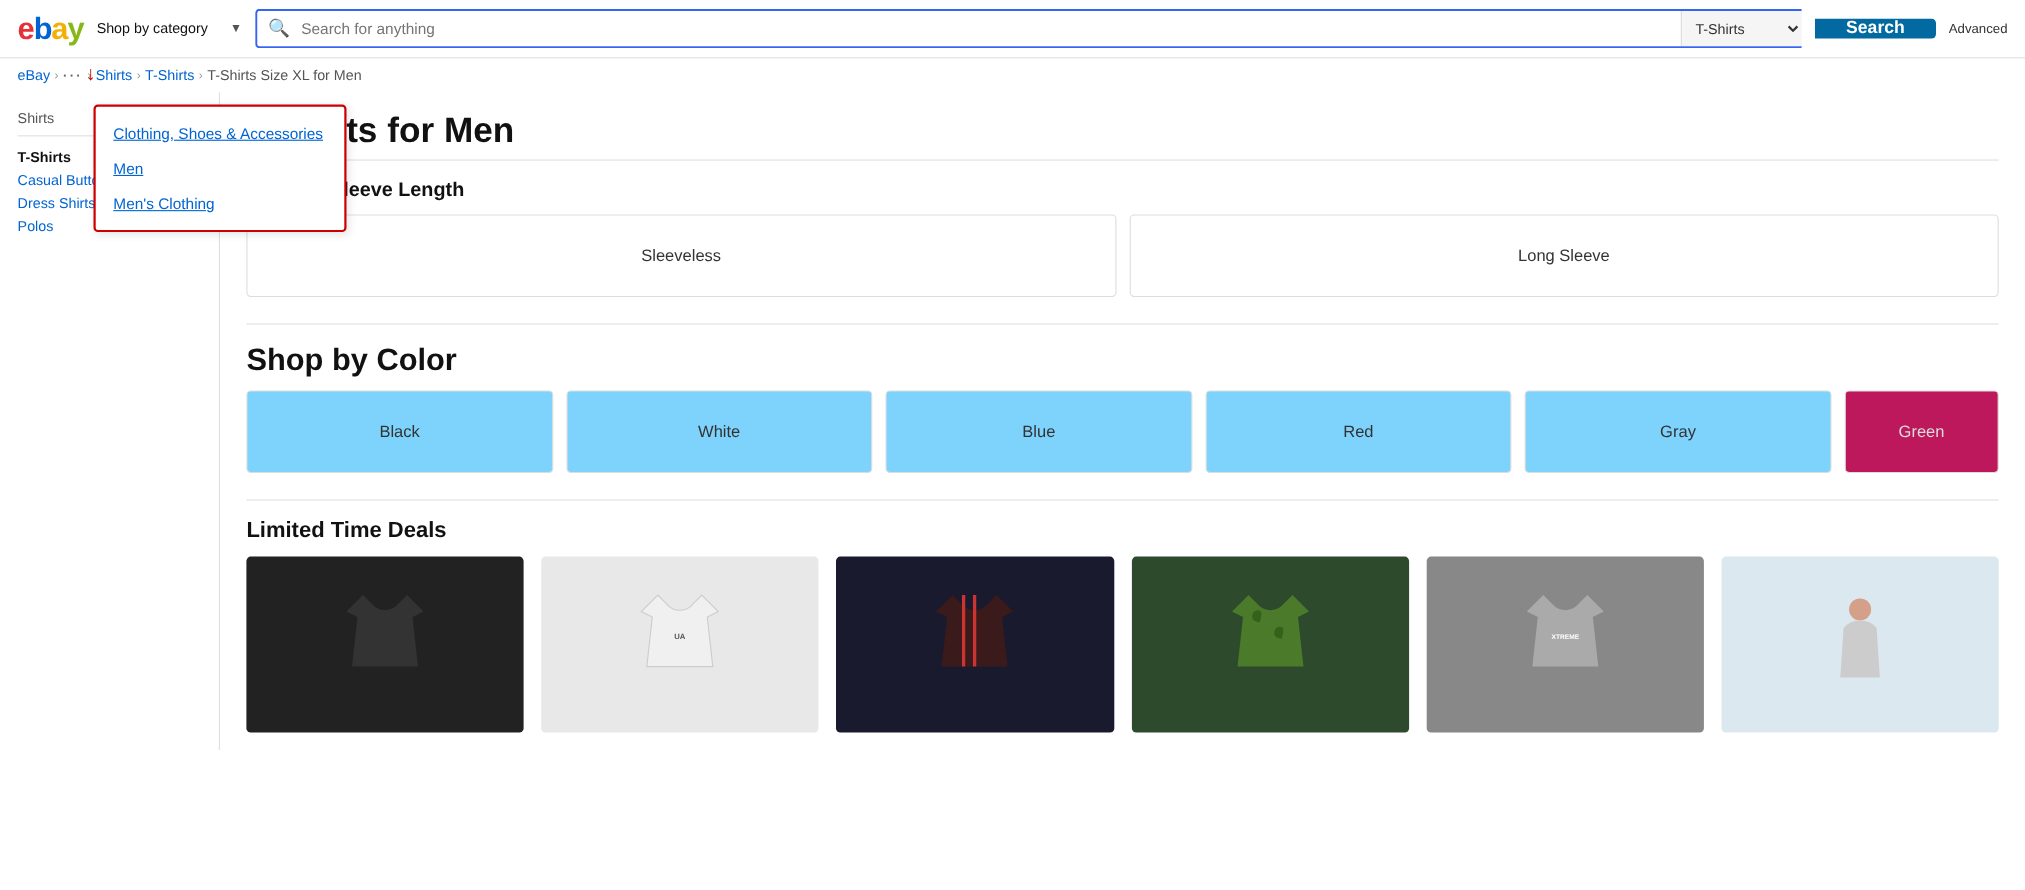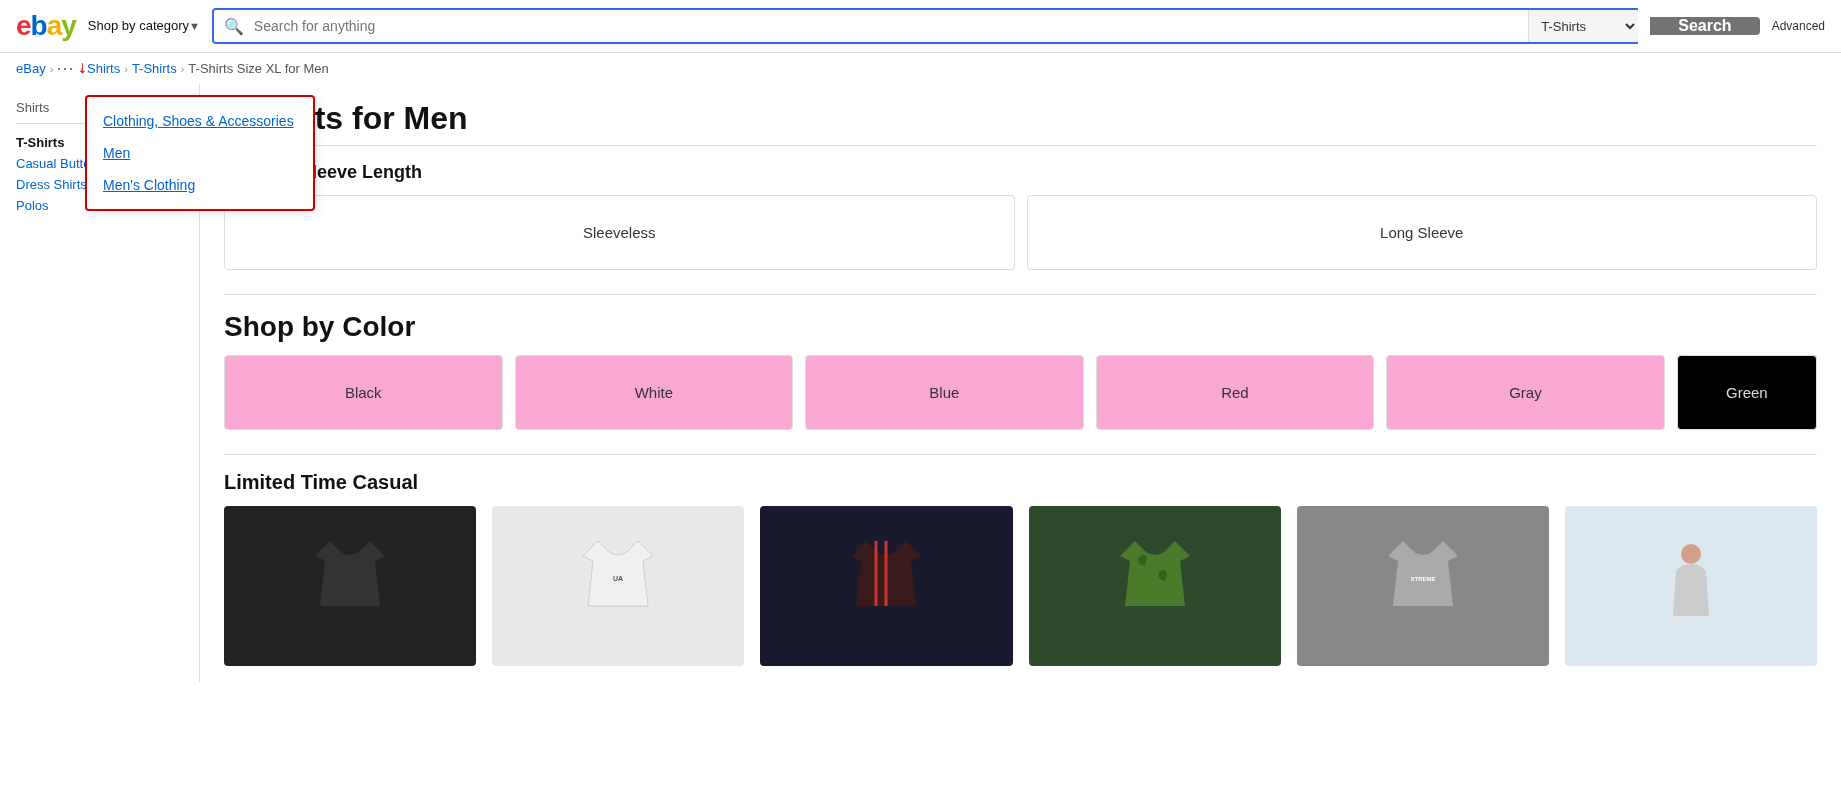--- a/index.html
+++ b/index.html
@@ -23,21 +23,21 @@
       user-select: none;
     }
     .logo-e { color: #e53238; }
     .logo-b1 { color: #0064d2; }
     .logo-a { color: #f5af02; }
     .logo-y { color: #86b817; }
 
     .shop-by-category {
       display: flex;
       align-items: center;
-      gap: 0;
+      gap: 20px;
       font-size: 13px;
       color: #111;
       cursor: pointer;
       white-space: nowrap;
     }
     .chevron { font-size: 11px; color: #555; }
 
     .search-bar {
       display: flex;
       flex: 1;
@@ -67,21 +67,21 @@
       border-left: 1px solid #ddd;
       padding: 0 8px;
       font-size: 13px;
       color: #333;
       background: #f5f5f5;
       cursor: pointer;
       outline: none;
       min-width: 110px;
     }
     .search-btn {
-      background: #737373;
+      background: #0369a1;
       color: #fff;
       border: none;
       padding: 0 28px;
       font-size: 16px;
       font-weight: bold;
       cursor: pointer;
       border-radius: 0 4px 4px 0;
     }
     .advanced-link {
       font-size: 12px;
@@ -218,33 +218,33 @@
     }
     .color-tile {
       flex: 1;
       border: 1px solid #ddd;
       border-radius: 4px;
       padding: 28px 12px;
       text-align: center;
       font-size: 15px;
       color: #333;
       cursor: pointer;
-      background: #f9a8d4;
+      background: #7dd3fc;
       min-width: 130px;
     }
     .color-tile-partial {
       flex: 0.5;
       border: 1px solid #ddd;
       border-radius: 4px;
       padding: 28px 6px;
       text-align: center;
       font-size: 15px;
       color: #ddd;
       cursor: pointer;
-      background: #000000;
+      background: #be185d;
       overflow: hidden;
       min-width: 60px;
     }
 
     .section-divider {
       border: none;
       border-top: 1px solid #e0e0e0;
       margin: 8px 0 16px 0;
     }
 
@@ -362,21 +362,21 @@
       <div class="color-tile">Black</div>
       <div class="color-tile">White</div>
       <div class="color-tile">Blue</div>
       <div class="color-tile">Red</div>
       <div class="color-tile">Gray</div>
       <div class="color-tile-partial">Green</div>
     </div>
 
     <hr class="section-divider">
 
-    <div class="deals-title">Limited Time Casual</div>
+    <div class="deals-title">Limited Time Deals</div>
 
     <div class="deals-row">
 
       <div class="deal-card dark">
         <svg class="shirt-silhouette" viewBox="0 0 80 100">
           <path d="M20,5 L5,20 L15,25 L10,70 L70,70 L65,25 L75,20 L60,5 L50,15 C45,20 35,20 30,15 Z" fill="#333"></path>
         </svg>
       </div>
 
       <div class="deal-card" style="background:#e8e8e8;">

